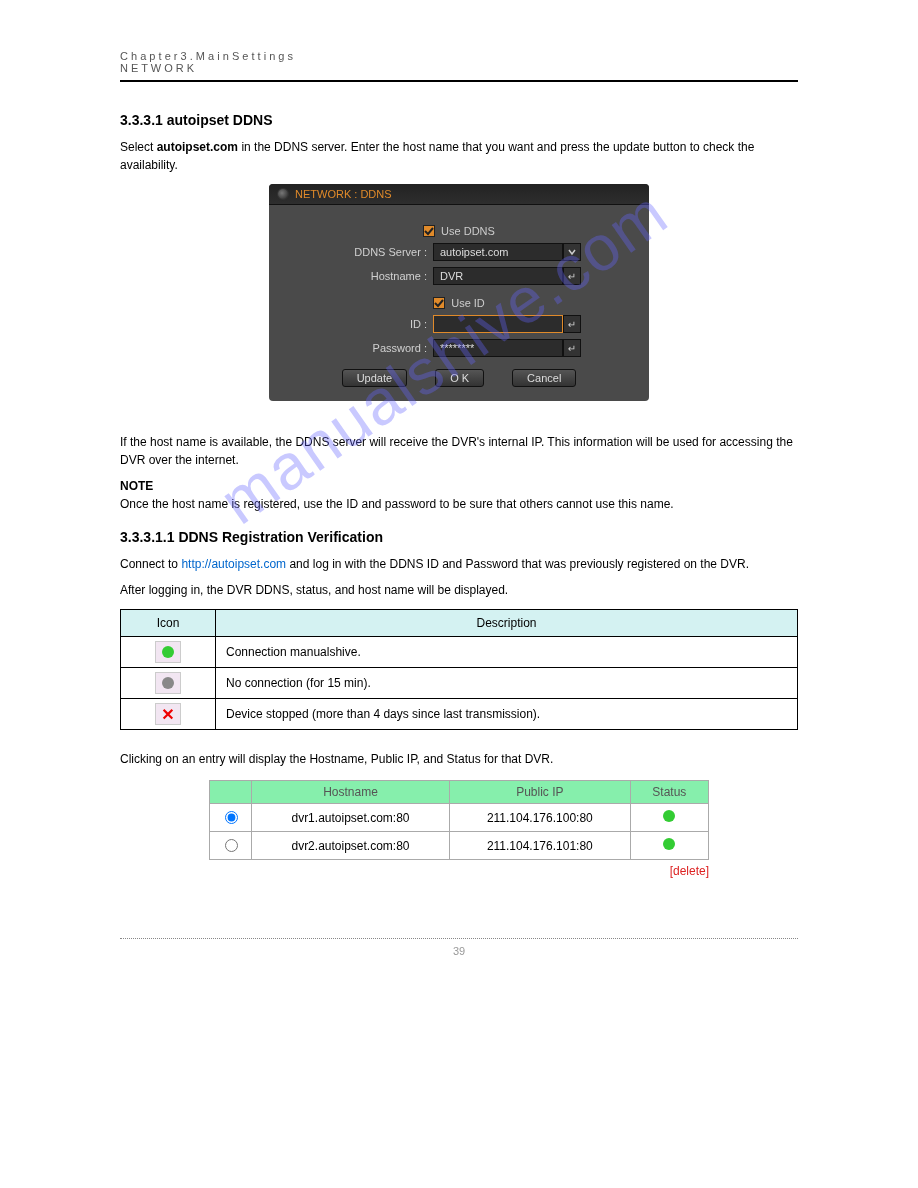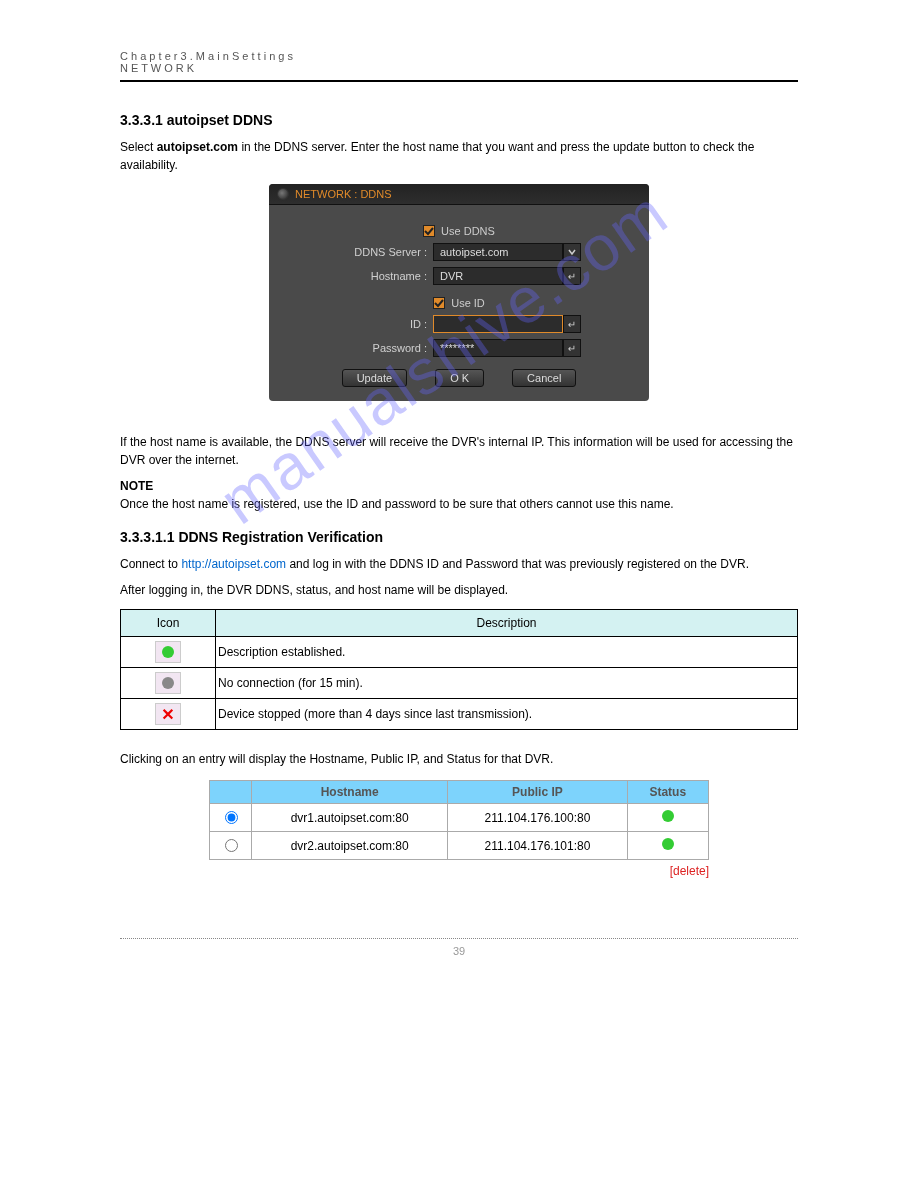--- a/index.html
+++ b/index.html
@@ -136,21 +136,21 @@
   }
 
   
   .status-table {
     width: 100%;
     border-collapse: collapse;
     margin: 10px 0 20px 0;
   }
   .status-table th, .status-table td {
     border: 1px solid #000;
-    padding: 6px 2px;
+    padding: 6px 10px;
     font-size: 12px;
     text-align: left;
   }
   .status-table th {
     background: #d4f2f2;
     font-weight: normal;
     text-align: center;
   }
   .status-table td.icon-cell {
     text-align: center;
@@ -173,23 +173,23 @@
     border-collapse: collapse;
     font-size: 12px;
   }
   .host-table th, .host-table td {
     border: 1px solid #aaa;
     padding: 4px 10px;
     text-align: center;
     background: #fff;
   }
   .host-table th {
-    background: #7dd3fc;
+    background: #86efac;
     color: #555;
-    font-weight: bold;
+    font-weight: normal;
   }
   .host-table td.radio-cell { width: 30px; }
   .delete-link {
     color: #d22;
     font-size: 12px;
     text-align: right;
     width: 500px;
     margin: 2px auto 0 auto;
   }
 
@@ -328,21 +328,21 @@
       <tr>
         <th>Icon</th>
         <th>Description</th>
       </tr>
     </thead>
     <tbody>
       <tr>
         <td class="icon-cell"><span class="icon-box">
               <span class="dot-green"></span>
             </span></td>
-        <td>Description established.</td>
+        <td>Connection manualshive.</td>
       </tr>
       <tr>
         <td class="icon-cell"><span class="icon-box">
               <span class="dot-gray"></span>
             </span></td>
         <td>No connection (for 15 min).</td>
       </tr>
       <tr>
         <td class="icon-cell"><span class="icon-box">
               <span class="x-red">✕</span>

